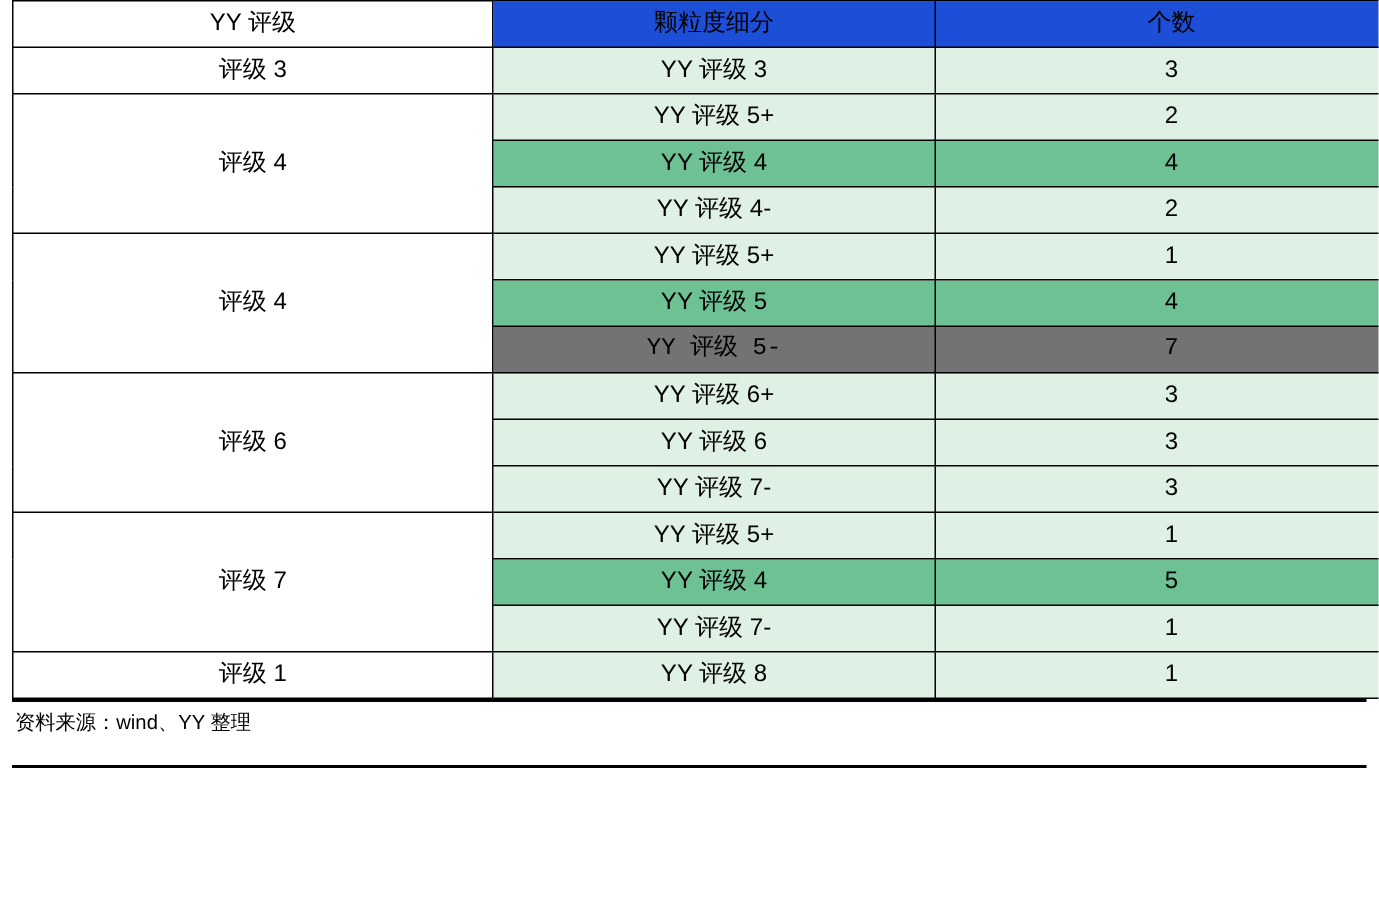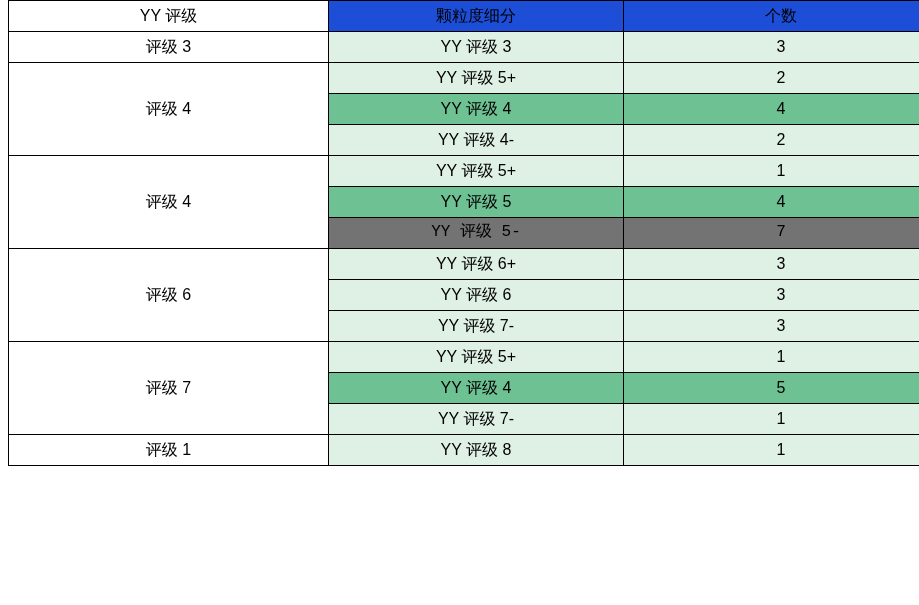--- a/index.html
+++ b/index.html
@@ -143,14 +143,17 @@
       </tr>
 
       <tr>
         <td class="col-a" rowspan="1">评级 1</td>
         <td class="col-b tone-1">YY 评级 8</td>
         <td class="col-c tone-1">1</td>
       </tr>
     </tbody>
   </table>
 
+  <div class="footer">
+    <div class="footer-inner">资料来源：wind、YY 整理</div>
+  </div>
 
 </div>
 
 </body></html>

